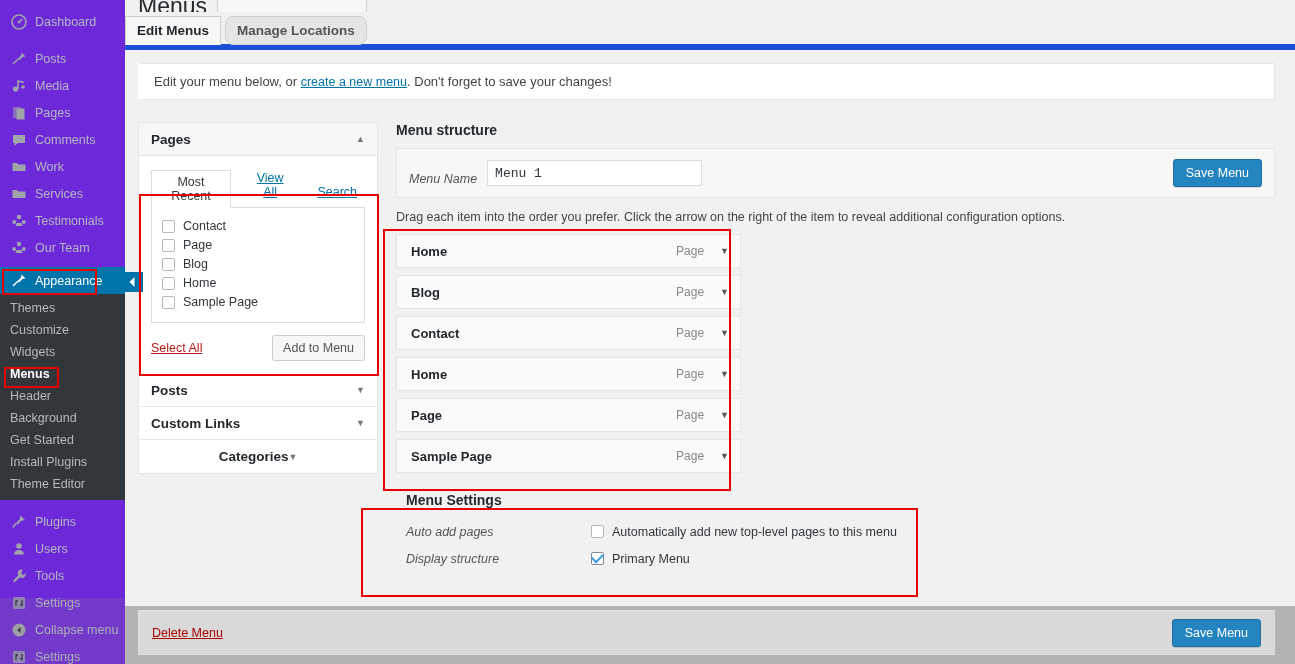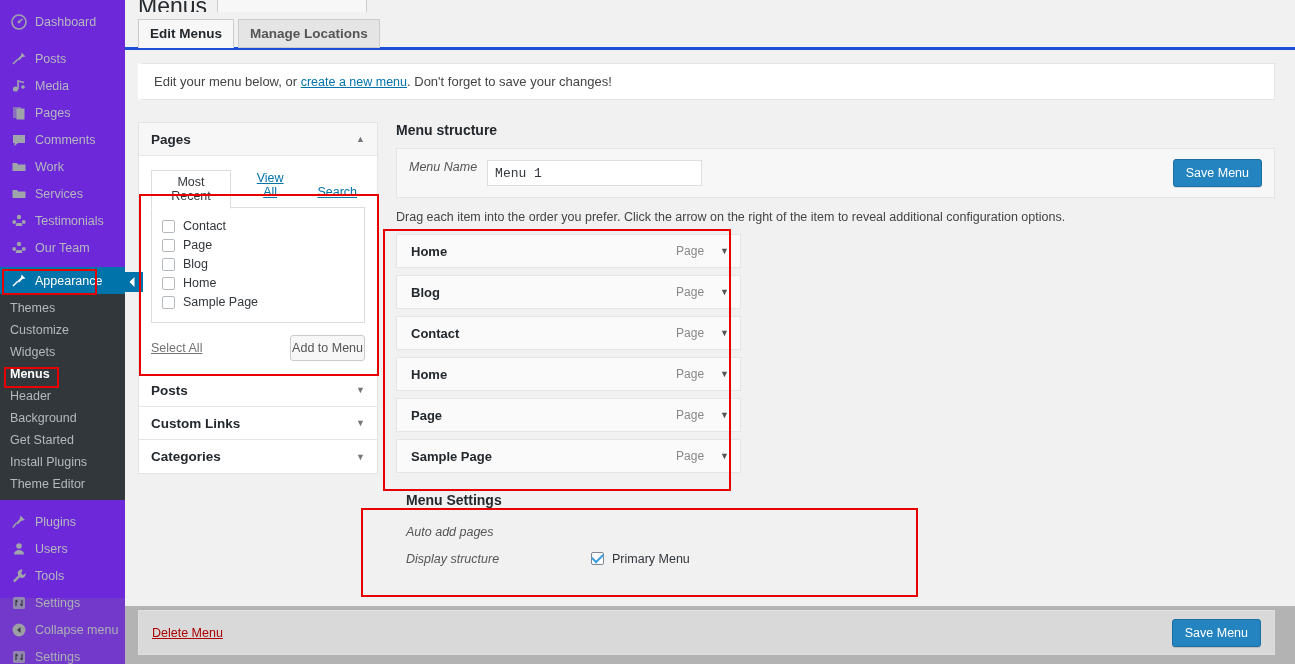--- a/index.html
+++ b/index.html
@@ -88,35 +88,35 @@
   .title-btn {
     border: 1px solid #ccc; background: #f7f7f7;
     height: 26px; width: 150px; border-radius: 3px;
     font-size: 13px; color: #0073aa;
     display: flex; align-items: center; justify-content: center;
   }
 
   
   .tabs {
     display: flex; align-items: flex-end;
-    padding-left: 13px;
-    border-bottom: 3px solid #1d4ed8;
+    padding-left: 0;
+    border-bottom: 6px solid #1d4ed8;
     height: 32px;
     margin-top: 6px;
   }
   .tab {
     height: 29px; line-height: 27px;
     padding: 0 11px;
     border: 1px solid #ccc;
     font-size: 13.5px;
     font-weight: bold;
     margin-right: 4px;
     position: relative; top: 1px;
   }
-  .tab.inactive { background: #e5e5e5; color: #555; border-bottom-color: #ccc; }
+  .tab.inactive { background: #e5e5e5; color: #555; border-bottom-color: #ccc; border-radius: 8px; }
   .tab.active { background: #f7f7f7; color: #23282d; border-bottom-color: #f7f7f7; }
 
   
   .notice {
     margin: 13px 20px 0 13px;
     background: #fff;
     border: 1px solid #e5e5e5;
     border-left: 4px solid #fff;
     padding: 10px 12px;
     font-size: 13px;
@@ -177,34 +177,34 @@
     width: 9px; height: 5px;
     border-left: 2px solid #3c9ede;
     border-bottom: 2px solid #3c9ede;
     transform: rotate(-45deg) translate(1px,-1px);
   }
   .chk-label { font-size: 12.5px; color: #32373c; }
   .panel-foot {
     display: flex; align-items: center; justify-content: space-between;
     margin-top: 12px;
   }
-  .link { color: #737373; text-decoration: underline; font-size: 12.5px; }
+  .link { color: #b91c1c; text-decoration: underline; font-size: 12.5px; }
   .btn-sec {
     background: #f7f7f7; border: 1px solid #ccc; border-radius: 3px;
     color: #555; font-size: 12.5px;
-    padding: 4px 1px; height: 26px; line-height: 17px;
+    padding: 4px 10px; height: 26px; line-height: 17px;
   }
 
   
   .name-bar {
     background: #f7f7f7; border: 1px solid #e5e5e5;
     padding: 10px 12px;
     display: flex; align-items: center; justify-content: space-between;
   }
-  .name-left { display: flex; align-items: flex-start; gap: 10px; }
+  .name-left { display: flex; align-items: flex-end; gap: 10px; }
   .name-lbl { font-style: italic; font-size: 12.5px; color: #555; }
   .name-input {
     width: 215px; height: 26px;
     border: 1px solid #ddd; background: #fff;
     padding: 0 7px; font-size: 13px; color: #32373c;
     font-family: Liberation Mono, monospace;
   }
   .btn-pri {
     background: #2384c0; border: 1px solid #1d6fa3; border-radius: 3px;
     color: #fff; font-size: 12.5px; font-weight: normal;
@@ -525,21 +525,21 @@
           </div>
 
           <div class="acc-head plain">
             <span>Posts</span>
             <span class="caret">▼</span>
           </div>
           <div class="acc-head plain">
             <span>Custom Links</span>
             <span class="caret">▼</span>
           </div>
-          <div class="acc-head plain" style="border-bottom:none;">
+          <div class="acc-head plain" style="border-bottom:none;justify-content:center;">
             <span>Categories</span>
             <span class="caret">▼</span>
           </div>
         </div>
       </div>
 
       <div class="col-right">
         <h3 class="sect">Menu structure</h3>
 
         <div class="name-bar">
@@ -595,20 +595,24 @@
               <span class="mi-caret">▼</span>
             </span>
           </div>
         </div>
 
         <div class="ms-box">
           <div class="ms-title">Menu Settings</div>
 
           <div class="ms-row">
             <span class="ms-lbl">Auto add pages</span>
+            <span class="ms-ctrl">
+              <span class="cbox"></span>
+              <span class="chk-label">Automatically add new top-level pages to this menu</span>
+            </span>
           </div>
 
           <div class="ms-row">
             <span class="ms-lbl">Display structure</span>
             <span class="ms-ctrl">
               <span class="cbox checked"></span>
               <span class="chk-label">Primary Menu</span>
             </span>
           </div>
         </div>

